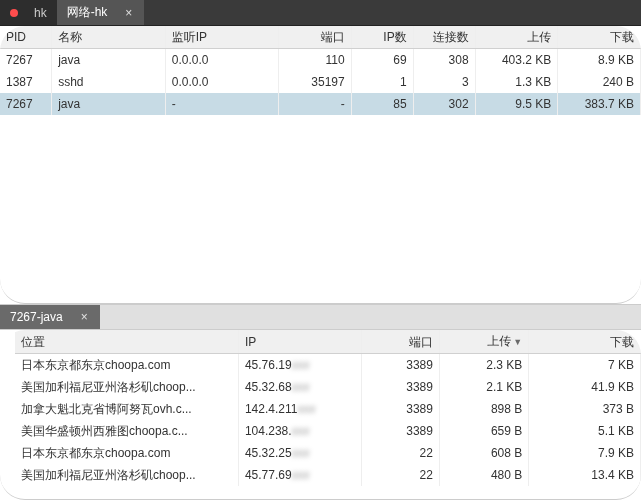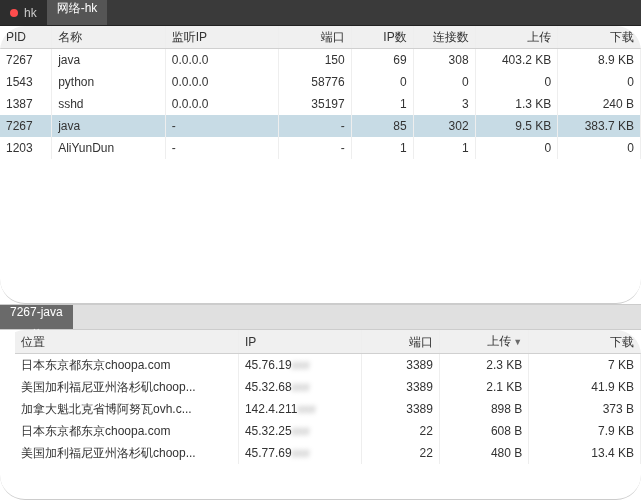--- a/index.html
+++ b/index.html
@@ -25,27 +25,26 @@
     background: #e0e0e0;
     border-top: 1px solid #ccc;
     border-bottom: 1px solid #ccc;
   }
   .tab {
     display: flex;
     align-items: center;
     padding: 0 10px;
     color: #ccc;
     cursor: pointer;
-    gap: 6px;
+    gap: 16px;
     font-size: 12px;
   }
   .tab.active {
     background: #555;
     color: #fff;
-    flex-direction: column;
   }
   .tab.inactive {
     background: #2d2d2d;
   }
   .tabbar.bottom .tab {
     color: #333;
     background: #f5f5f5;
   }
   .tabbar.bottom .tab.active {
     background: #6a6a6a;
@@ -143,35 +142,25 @@
           <th class="num" style="width: 60px;"><span>连接数</span></th>
           <th class="num" style="width: 80px;"><span>上传</span></th>
           <th class="num" style="width: 80px;"><span>下载</span></th>
         </tr>
       </thead>
     <tbody id="top-tbody">
         <tr>
           <td><span>7267</span></td>
           <td><span>java</span></td>
           <td><span>0.0.0.0</span></td>
-          <td class="num"><span>150</span></td>
+          <td class="num"><span>110</span></td>
           <td class="num"><span>69</span></td>
           <td class="num"><span>308</span></td>
           <td class="num"><span>403.2 KB</span></td>
           <td class="num"><span>8.9 KB</span></td>
-        </tr>
-        <tr>
-          <td><span>1543</span></td>
-          <td><span>python</span></td>
-          <td><span>0.0.0.0</span></td>
-          <td class="num"><span>58776</span></td>
-          <td class="num"><span>0</span></td>
-          <td class="num"><span>0</span></td>
-          <td class="num"><span>0</span></td>
-          <td class="num"><span>0</span></td>
         </tr>
         <tr>
           <td><span>1387</span></td>
           <td><span>sshd</span></td>
           <td><span>0.0.0.0</span></td>
           <td class="num"><span>35197</span></td>
           <td class="num"><span>1</span></td>
           <td class="num"><span>3</span></td>
           <td class="num"><span>1.3 KB</span></td>
           <td class="num"><span>240 B</span></td>
@@ -179,30 +168,20 @@
         <tr class="selected">
           <td><span>7267</span></td>
           <td><span>java</span></td>
           <td><span>-</span></td>
           <td class="num"><span>-</span></td>
           <td class="num"><span>85</span></td>
           <td class="num"><span>302</span></td>
           <td class="num"><span>9.5 KB</span></td>
           <td class="num"><span>383.7 KB</span></td>
         </tr>
-        <tr>
-          <td><span>1203</span></td>
-          <td><span>AliYunDun</span></td>
-          <td><span>-</span></td>
-          <td class="num"><span>-</span></td>
-          <td class="num"><span>1</span></td>
-          <td class="num"><span>1</span></td>
-          <td class="num"><span>0</span></td>
-          <td class="num"><span>0</span></td>
-        </tr>
       </tbody>
   </table>
 </div>
 
 <div class="tabbar bottom" id="bottom-tabbar">
     <div class="tab active">
       <span>7267-java</span>
       <span class="close">×</span>
     </div>
   </div>
@@ -234,20 +213,27 @@
           <td class="num"><span>41.9 KB</span></td>
         </tr>
         <tr>
           <td><span>加拿大魁北克省博阿努瓦ovh.c...</span></td>
           <td><span>142.4.211</span><span class="blur">xxx</span></td>
           <td class="num"><span>3389</span></td>
           <td class="num"><span>898 B</span></td>
           <td class="num"><span>373 B</span></td>
         </tr>
         <tr>
+          <td><span>美国华盛顿州西雅图choopa.c...</span></td>
+          <td><span>104.238.</span><span class="blur">xxx</span></td>
+          <td class="num"><span>3389</span></td>
+          <td class="num"><span>659 B</span></td>
+          <td class="num"><span>5.1 KB</span></td>
+        </tr>
+        <tr>
           <td><span>日本东京都东京choopa.com</span></td>
           <td><span>45.32.25</span><span class="blur">xxx</span></td>
           <td class="num"><span>22</span></td>
           <td class="num"><span>608 B</span></td>
           <td class="num"><span>7.9 KB</span></td>
         </tr>
         <tr>
           <td><span>美国加利福尼亚州洛杉矶choop...</span></td>
           <td><span>45.77.69</span><span class="blur">xxx</span></td>
           <td class="num"><span>22</span></td>

